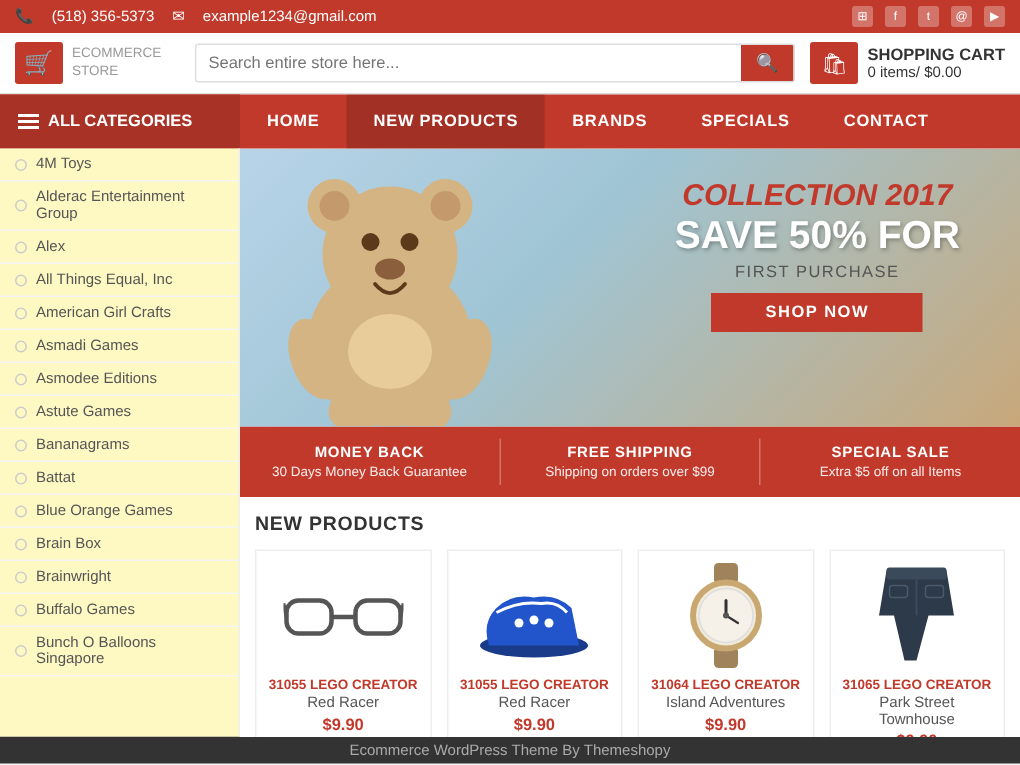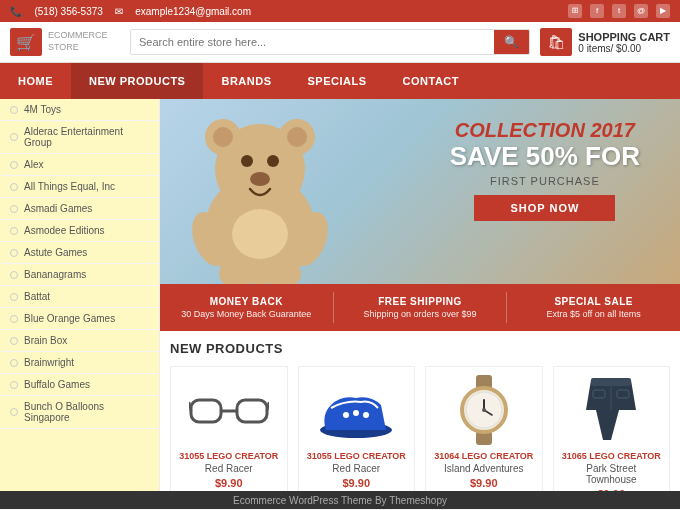--- a/index.html
+++ b/index.html
@@ -342,20 +342,28 @@
   <div class="cart-area">
     <div class="cart-icon-wrap">🛍</div>
     <div class="cart-text">
       <strong>SHOPPING CART</strong>
       <span>0 items/ $0.00</span>
     </div>
   </div>
 </div>
 
 <div class="nav-bar">
+  <div class="all-categories">
+    <div class="hamburger">
+      <span></span>
+        <span></span>
+        <span></span>
+    </div>
+    <span>ALL CATEGORIES</span>
+  </div>
   <div class="nav-links">
     <a class="nav-link">HOME</a>
     <a class="nav-link active">NEW PRODUCTS</a>
     <a class="nav-link">BRANDS</a>
     <a class="nav-link">SPECIALS</a>
     <a class="nav-link">CONTACT</a>
   </div>
 </div>
 
 <div class="main">
@@ -369,20 +377,24 @@
       <div class="sidebar-dot"></div>
       <span>Alderac Entertainment Group</span>
     </div>
     <div class="sidebar-item">
       <div class="sidebar-dot"></div>
       <span>Alex</span>
     </div>
     <div class="sidebar-item">
       <div class="sidebar-dot"></div>
       <span>All Things Equal, Inc</span>
+    </div>
+    <div class="sidebar-item">
+      <div class="sidebar-dot"></div>
+      <span>American Girl Crafts</span>
     </div>
     <div class="sidebar-item">
       <div class="sidebar-dot"></div>
       <span>Asmadi Games</span>
     </div>
     <div class="sidebar-item">
       <div class="sidebar-dot"></div>
       <span>Asmodee Editions</span>
     </div>
     <div class="sidebar-item">

